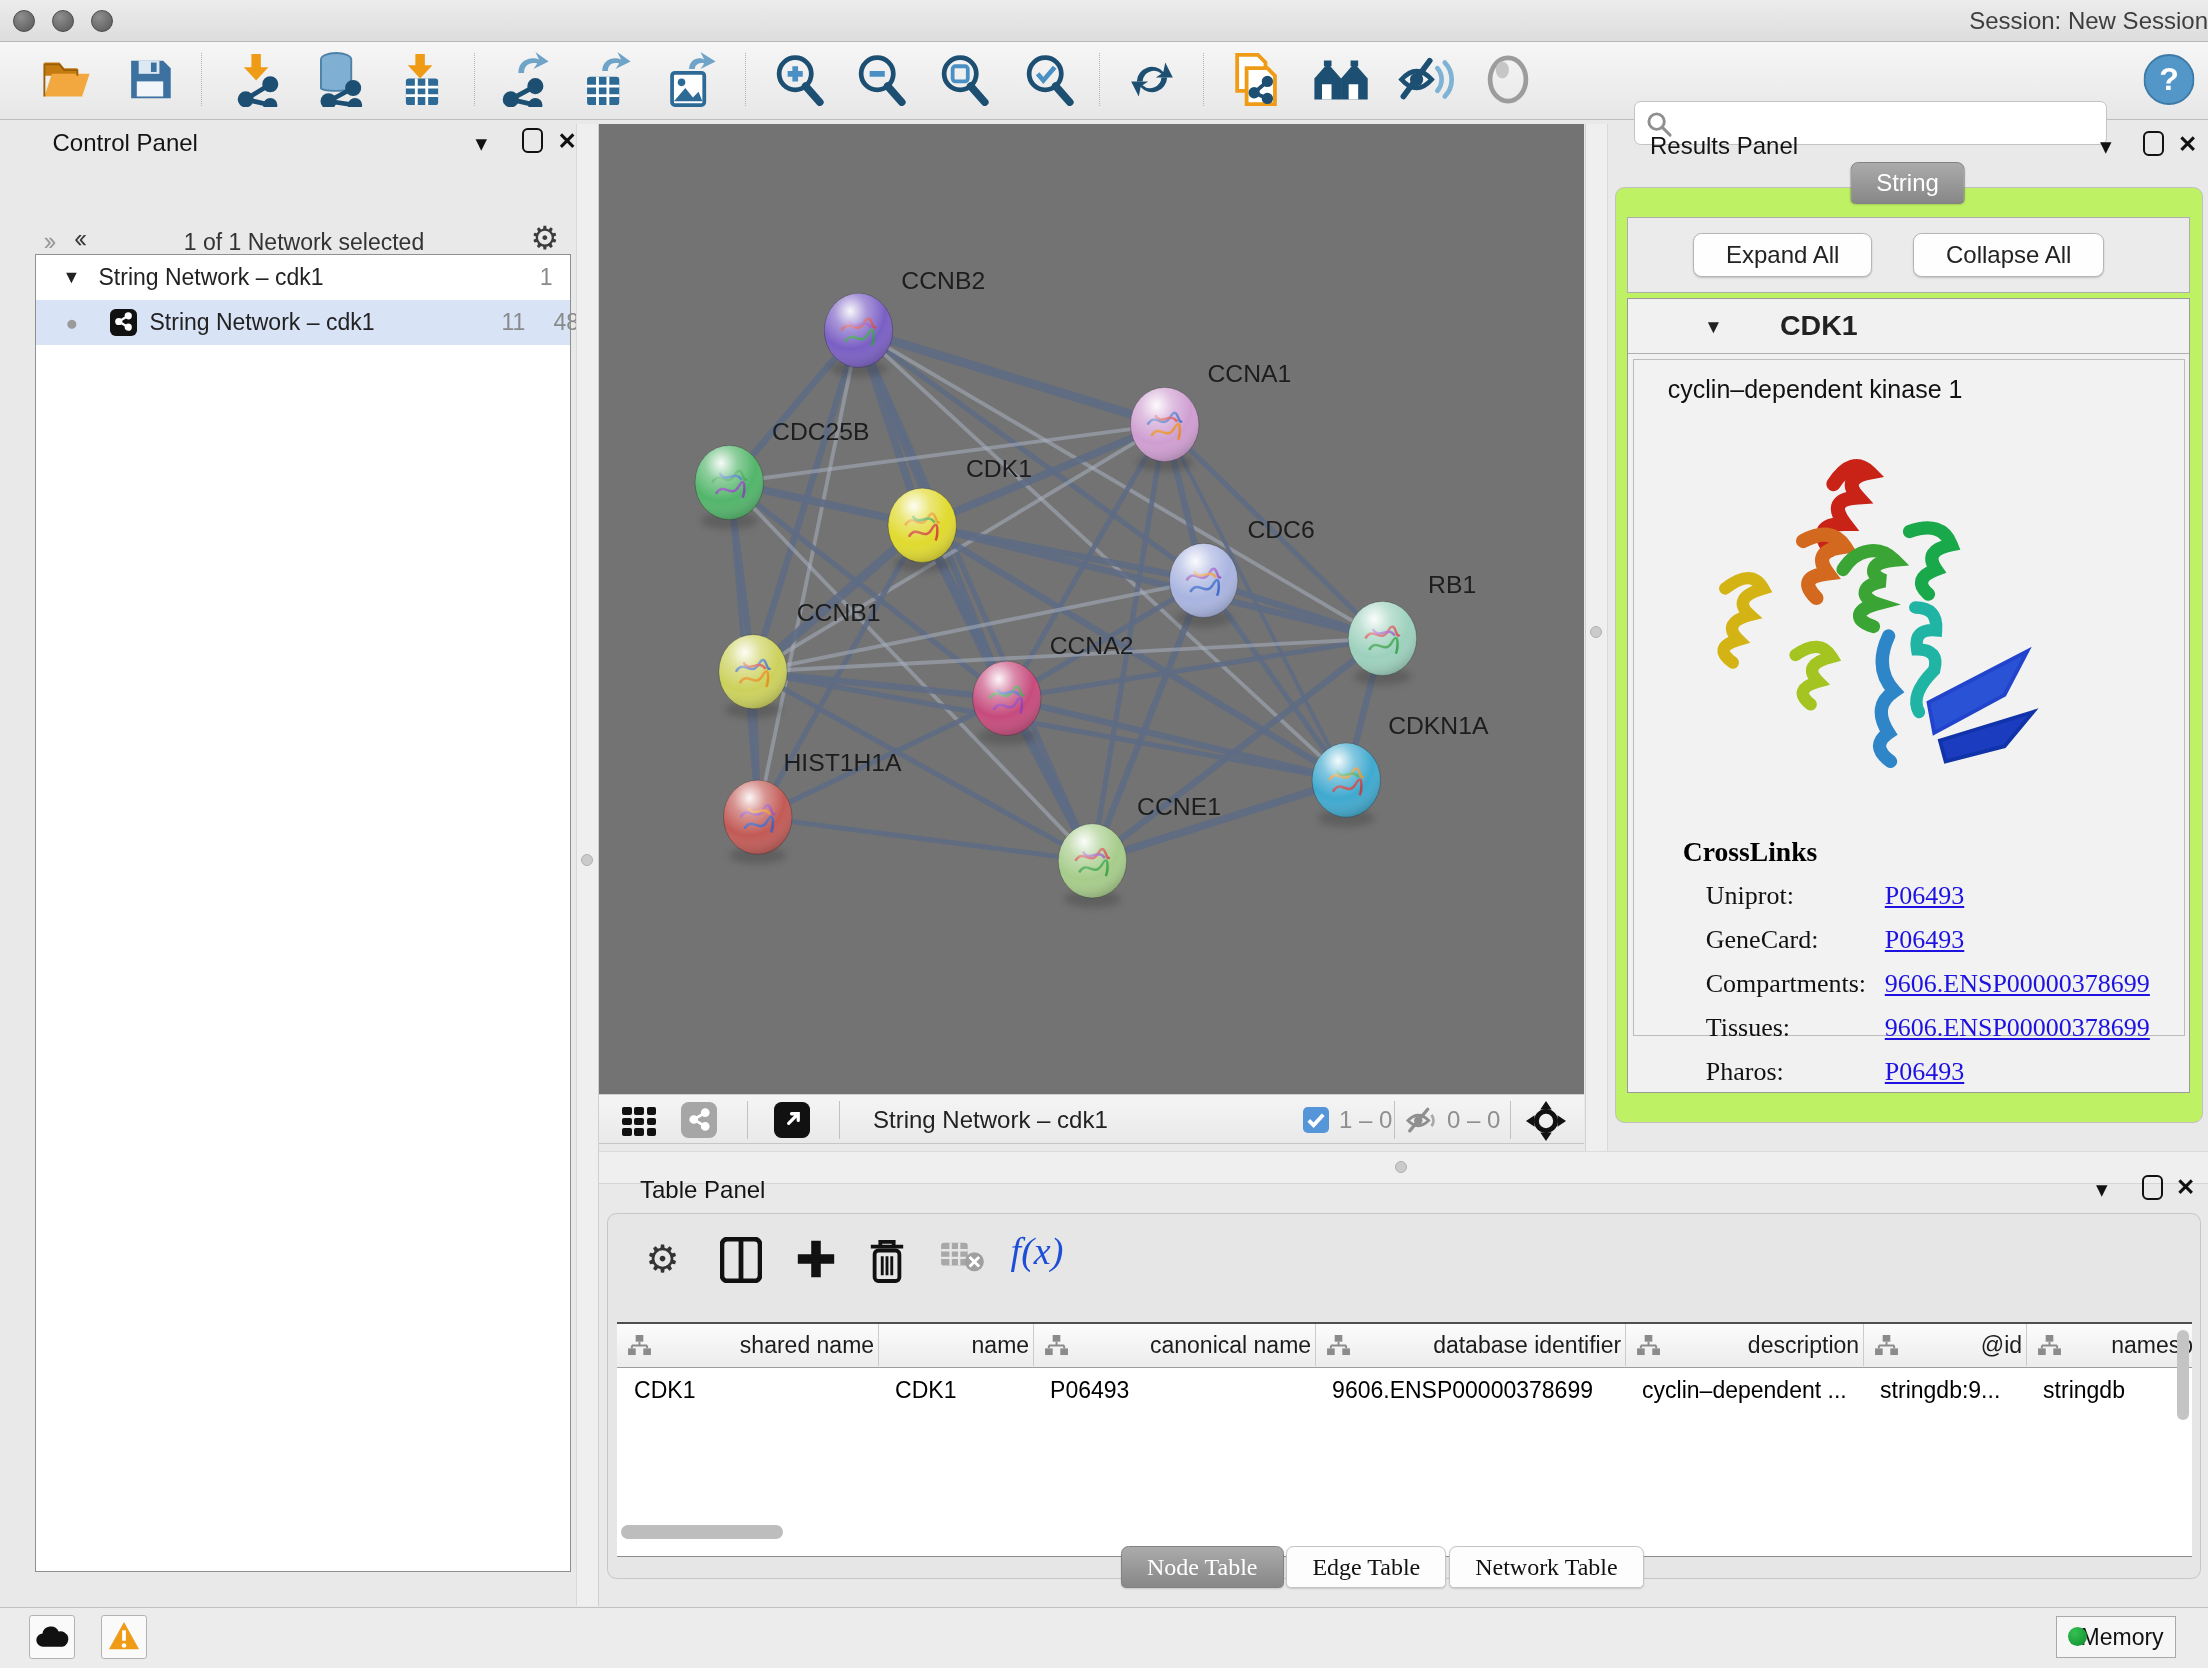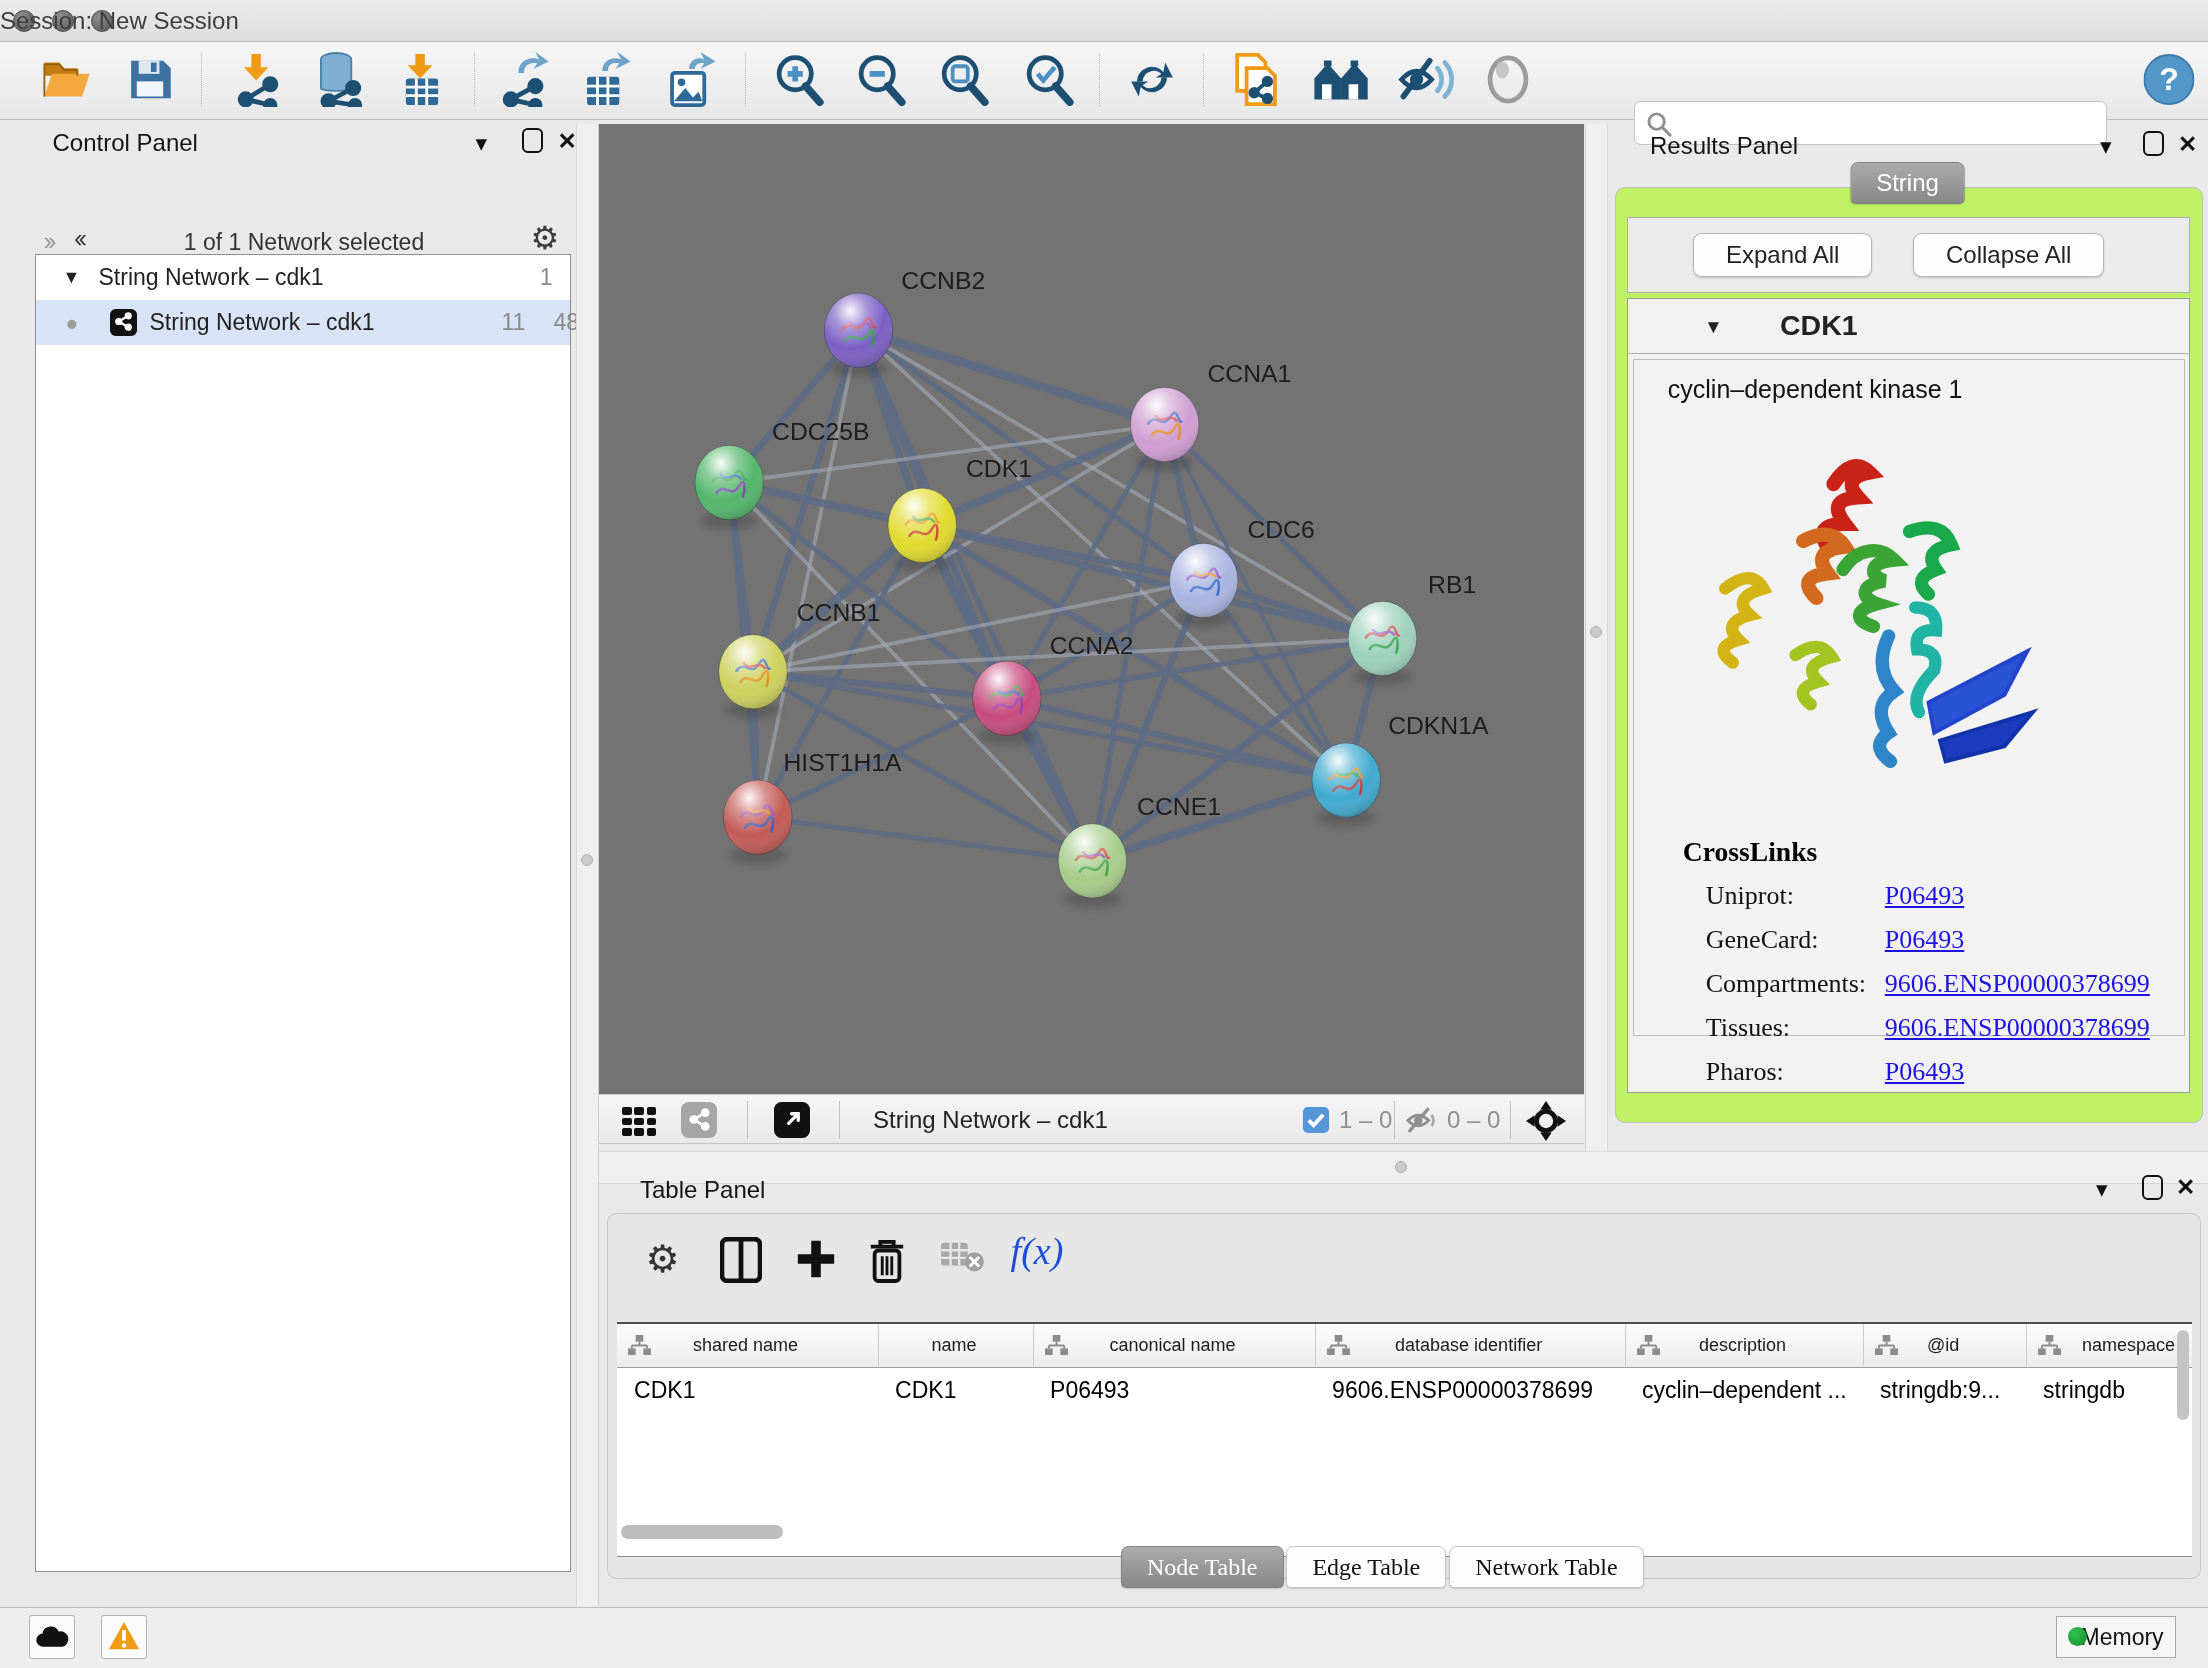--- a/index.html
+++ b/index.html
@@ -8,21 +8,21 @@
     position:relative; width:2208px; height:1668px; overflow:hidden;
     background:#e9e9e9; font-family:"Liberation Sans", sans-serif; color:#222;
   }
   .abs { position:absolute; }
 
   
   #titlebar { left:0; top:0; width:2208px; height:42px;
     background:linear-gradient(#ececec,#dddddd); border-bottom:1px solid #b6b6b6; }
   .traffic { width:22px; height:22px; border-radius:50%; top:9.5px;
     background:radial-gradient(circle at 35% 30%, #8f8f8f, #565656); border:1px solid #4c4c4c; }
-  #win-title { left:0; top:0; width:100%; height:42px; line-height:42px; text-align:left;
+  #win-title { left:0; top:0; width:100%; height:42px; line-height:42px; text-align:right;
     font-size:24px; color:#3e3e3e; }
 
   
   #toolbar { left:0; top:42px; width:2208px; height:78px;
     background:linear-gradient(#f6f6f6,#e7e7e7); border-bottom:1px solid #bdbdbd; }
   .ticon { top:50%; transform:translate(-50%,-50%); }
   .tsep { top:11.4px; height:53px; width:0; border-left:1.9px dotted #b2b2b2; }
   #search-box { left:1634px; top:59px; width:473px; height:44px; background:#fff;
     border:1.9px solid #c3c3c3; border-radius:6.7px; }
   #search-box svg { position:absolute; left:11.4px; top:8.6px; }
@@ -85,22 +85,22 @@
   
   #table-panel { left:599px; top:1184px; width:1609px; height:421px; }
   #tp-container { left:7.6px; top:28.5px; width:1594px; height:366px; background:#e6e6e6;
     border:1px solid #c6c6c6; border-radius:9.5px; }
   .tp-icon { top:23px; }
   #tp-table { left:9.5px; top:108px; width:1575px; height:235px; background:#fff;
     border-top:2.9px solid #4f4f4f; border-bottom:1.9px solid #8b8b8b; overflow:hidden; }
   #tp-header { position:absolute; left:0; top:0; height:44px; width:1617px;
     background:linear-gradient(#fcfcfc,#ececec); border-bottom:1.9px solid #9d9d9d; }
   .th-cell { position:absolute; top:0; height:42px; }
-  .th-cell .lbl { position:absolute; left:0; right:4px; text-align:center; line-height:42px;
-    font-size:18px; color:#1c1c1c; white-space:nowrap; overflow:hidden; }
+  .th-cell .lbl { position:absolute; left:0; right:4px; text-align:right; line-height:42px;
+    font-size:23px; color:#1c1c1c; white-space:nowrap; overflow:hidden; }
   .th-cell svg { position:absolute; left:9.5px; top:11.4px; }
   .th-cell:not(:first-child) { border-left:1px solid #cccccc; }
   .td-cell { position:absolute; top:46px; height:40px; line-height:40px; font-size:23px;
     color:#000; padding-left:17px; white-space:nowrap; overflow:hidden; }
   #tp-hthumb { left:13.3px; top:311px; width:162px; height:14.3px; background:#bdbdbd; border-radius:7.6px; }
   #tp-vthumb { left:1569px; top:116px; width:12.4px; height:90px; background:#c4c4c4; border-radius:6.7px; }
   #tp-tabs { left:522px; top:362px;font-family:Liberation Serif, serif; }
 
   
   #statusbar { left:0; top:1607px; width:2208px; height:61px; background:#ececec; border-top:1px solid #c2c2c2; }

